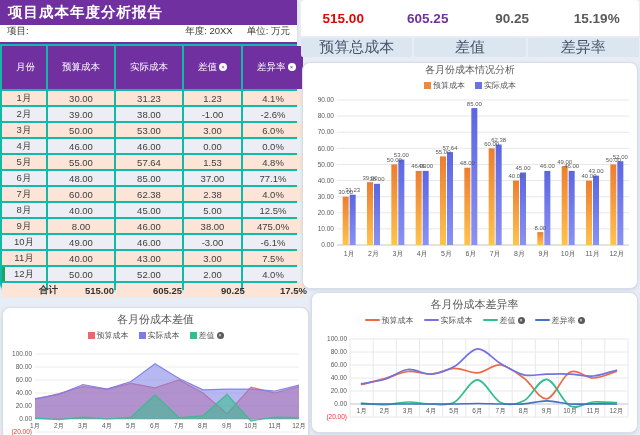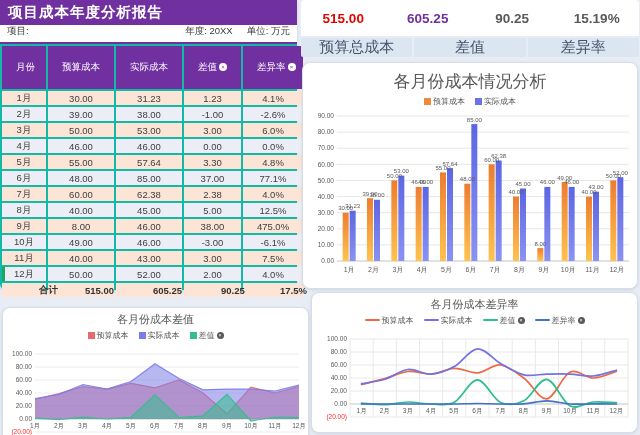--- a/index.html
+++ b/index.html
@@ -45,21 +45,21 @@
   .summary-label{flex:1;background:#DCE6F1;color:#44546A;font-size:15px;
     display:flex;align-items:center;justify-content:center;border-radius:2px;}
 
   
   .card{position:absolute;background:#fff;border:1px solid #D8DEE9;border-radius:8px;
     box-sizing:border-box;box-shadow:0 1px 3px rgba(110,130,170,.2);overflow:hidden;}
   .card-bar{left:302px;top:62px;width:336px;height:227px;}
   .card-area{left:2px;top:307px;width:307px;height:141px;}
   .card-line{left:311px;top:292px;width:327px;height:141px;}
   .chart-title{text-align:center;color:#595959;}
-  .card-bar .chart-title{font-size:17px;margin-top:7px;text-align:center;}
+  .card-bar .chart-title{font-size:10px;text-align:center;}
   .card-area .chart-title,.card-line .chart-title{font-size:11px;margin-top:4px;}
   .legend{display:flex;justify-content:center;align-items:center;gap:10px;
     font-size:8px;color:#595959;margin-top:3px;height:10px;}
   .legend-item{display:inline-flex;align-items:center;gap:2px;}
   .sw-sq{width:7px;height:7px;display:inline-block;}
   .sw-line{width:15px;height:2px;border-radius:1px;display:inline-block;}
   .legend .circle-icon{width:7px;height:7px;font-size:5px;margin-left:0;}
 </style>
 </head>
 <body>
@@ -114,21 +114,21 @@
           <td>4月</td>
           <td>46.00</td>
           <td>46.00</td>
           <td>0.00</td>
           <td>0.0%</td>
         </tr>
         <tr class="row-odd">
           <td>5月</td>
           <td>55.00</td>
           <td>57.64</td>
-          <td>3.30</td>
+          <td>1.53</td>
           <td>4.8%</td>
         </tr>
         <tr class="row-even">
           <td>6月</td>
           <td>48.00</td>
           <td>85.00</td>
           <td>37.00</td>
           <td>77.1%</td>
         </tr>
         <tr class="row-odd">

